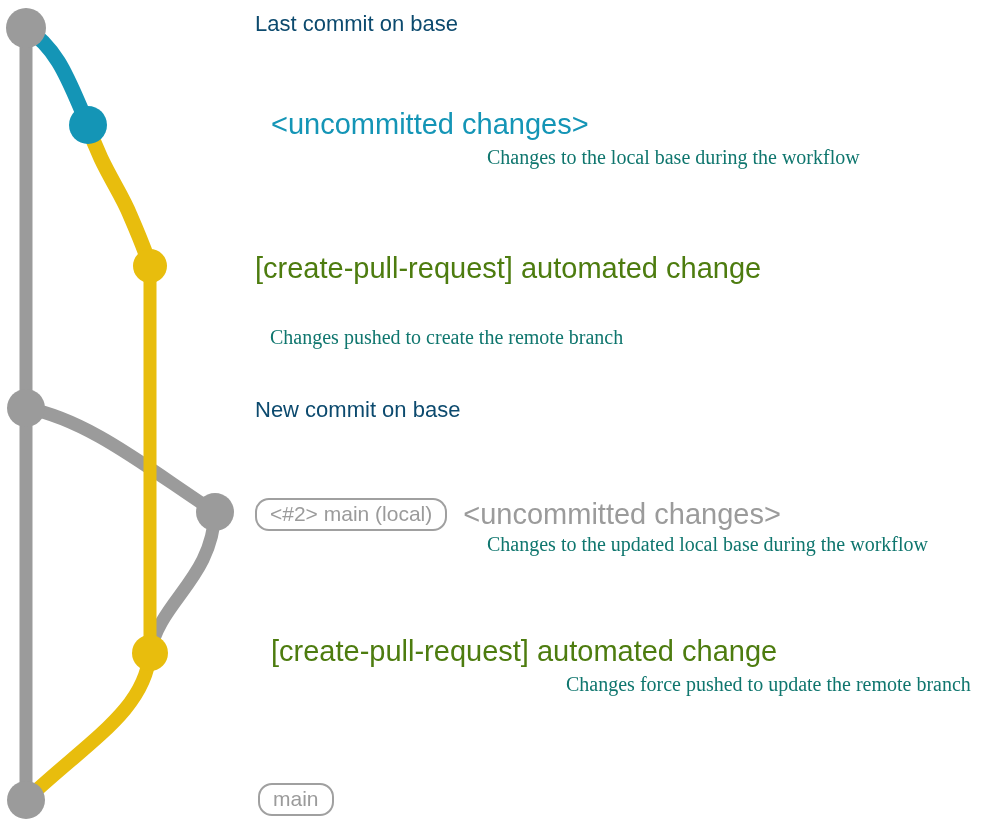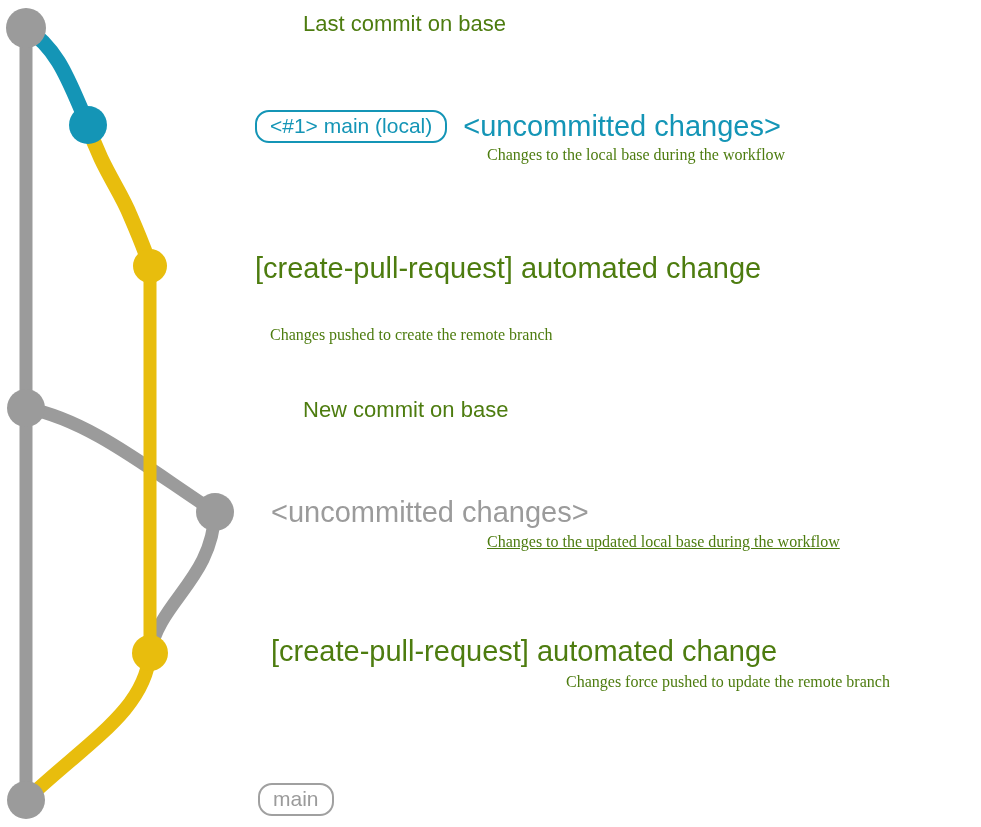--- a/index.html
+++ b/index.html
@@ -49,29 +49,28 @@
     font-size: 29px;
     line-height: 1;
     font-family: "Liberation Sans", sans-serif;
     white-space: nowrap;
   }
   .subject-blue { color: #1495b6; }
   .subject-gray { color: #9b9b9b; }
   .subject-yellow { color: #4d7c0f; }
   .subject-headline {
     font-size: 22px;
-    color: #4d7c0f;
-    margin-left: 48px;
+    color: #0c4a6e;
   }
   .desc {
     position: absolute;
     font-family: "Liberation Serif", serif;
-    font-size: 16px;
+    font-size: 20px;
     line-height: 1;
-    color: #4d7c0f;
+    color: #0f766e;
     white-space: nowrap;
   }
   .gap-md { width: 16px; }
 </style>
 </head>
 <body>
 
 <svg id="graph-svg" viewBox="0 0 981 827">
 
   <path d="M26,28 L26,408 L26,800" stroke="#9b9b9b" stroke-width="13" fill="none" stroke-linecap="round"></path>
@@ -92,40 +91,40 @@
   <circle cx="215" cy="512" r="19" fill="#9b9b9b"></circle>
   <circle cx="150" cy="653" r="18" fill="#e8bd0d"></circle>
   <circle cx="26" cy="800" r="19" fill="#9b9b9b"></circle>
 </svg>
 
 <div class="row" style="left:255px; top:13px;">
   <span class="subject subject-headline">Last commit on base</span>
 </div>
 
 <div class="row" style="left:255px; top:110px;">
-  <span class="badge badge-blue">&lt;#1&gt; main (local)</span>
   <span class="gap-md"></span>
   <span class="subject subject-blue">&lt;uncommitted changes&gt;</span>
 </div>
 <div class="desc" style="left:487px; top:147px;">Changes to the local base during the workflow</div>
 
 <div class="row" style="left:255px; top:254px;">
   <span class="subject subject-yellow">[create-pull-request] automated change</span>
 </div>
 <div class="desc" style="left:270px; top:291px;margin-top:36px;">Changes pushed to create the remote branch</div>
 
 <div class="row" style="left:255px; top:399px;justify-content:center;">
   <span class="subject subject-headline">New commit on base</span>
 </div>
 
 <div class="row" style="left:255px; top:498px;">
+  <span class="badge badge-gray">&lt;#2&gt; main (local)</span>
   <span class="gap-md"></span>
   <span class="subject subject-gray">&lt;uncommitted changes&gt;</span>
 </div>
-<div class="desc" style="left:487px; top:534px;text-decoration:underline;">Changes to the updated local base during the workflow</div>
+<div class="desc" style="left:487px; top:534px;">Changes to the updated local base during the workflow</div>
 
 <div class="row" style="left:255px; top:637px;">
   <span class="gap-md"></span>
   <span class="subject subject-yellow">[create-pull-request] automated change</span>
 </div>
 <div class="desc" style="left:566px; top:674px;">Changes force pushed to update the remote branch</div>
 
 <div class="row" style="left:258px; top:783px;">
   <span class="badge badge-gray">main</span>
   <span class="gap-md"></span>

